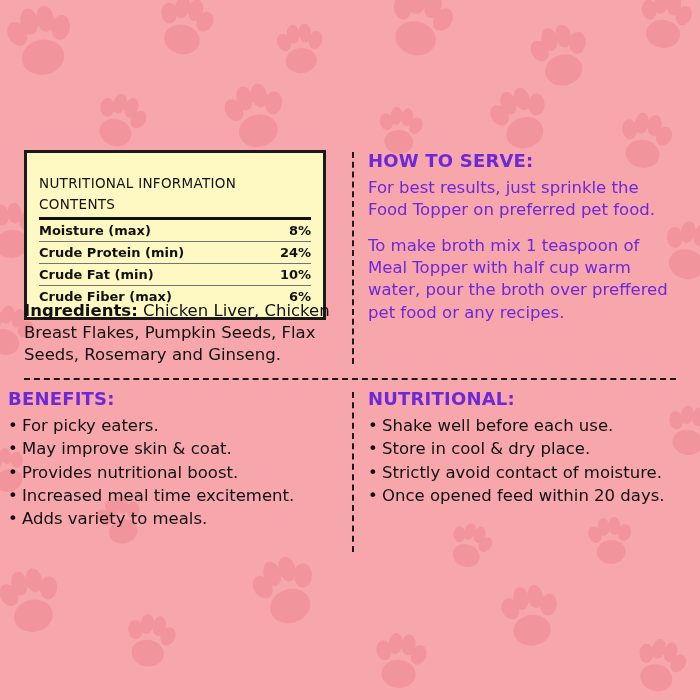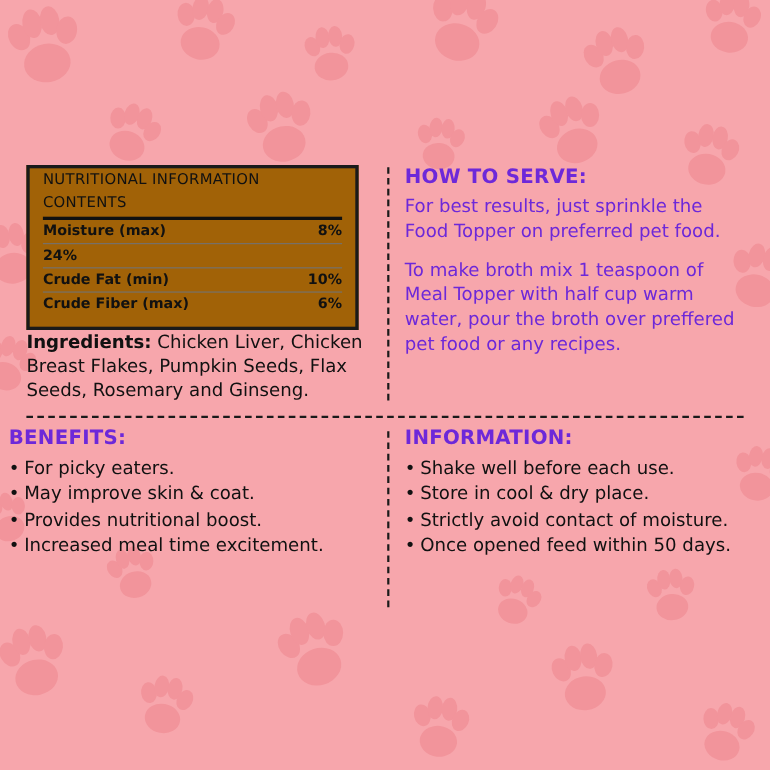--- a/index.html
+++ b/index.html
@@ -27,24 +27,24 @@
     width: 700px;
     height: 700px;
   }
 
   
   .nutrition-panel {
     position: absolute;
     left: 24px;
     top: 150px;
     width: 302px;
-    background: #a16207;
+    background: #fef9c3;
     border: 3px solid #1a1a1a;
     box-sizing: border-box;
-    padding: 0 12px 10px 12px;
+    padding: 20px 12px 10px 12px;
   }
   .nutrition-title {
     font-size: 13.5px;
     letter-spacing: 0.3px;
     color: #111;
     font-weight: 400;
     margin: 2px 0 5px 0;
   }
   .nutrition-contents {
     font-size: 13.5px;
@@ -217,20 +217,21 @@
 
   <div class="nutrition-panel">
     <div class="nutrition-title">NUTRITIONAL INFORMATION</div>
     <div class="nutrition-contents">CONTENTS</div>
 
     <div class="nutri-row">
       <span>Moisture (max)</span>
       <span>8%</span>
     </div>
     <div class="nutri-row">
+      <span>Crude Protein (min)</span>
       <span>24%</span>
     </div>
     <div class="nutri-row">
       <span>Crude Fat (min)</span>
       <span>10%</span>
     </div>
     <div class="nutri-row">
       <span>Crude Fiber (max)</span>
       <span>6%</span>
     </div>
@@ -250,26 +251,27 @@
     <p class="para">To make broth mix 1 teaspoon of Meal Topper with half cup warm water, pour the broth over preffered pet food or any recipes.</p>
   </div>
 
   <div class="benefits">
     <div class="heading">BENEFITS:</div>
     <ul class="bullets">
       <li>For picky eaters.</li>
       <li>May improve skin &amp; coat.</li>
       <li>Provides nutritional boost.</li>
       <li>Increased meal time excitement.</li>
+      <li>Adds variety to meals.</li>
     </ul>
   </div>
 
   <div class="instructions">
-    <div class="heading">INFORMATION:</div>
+    <div class="heading">NUTRITIONAL:</div>
     <ul class="bullets">
       <li>Shake well before each use.</li>
       <li>Store in cool &amp; dry place.</li>
       <li class="wrap">Strictly avoid contact of moisture.</li>
-      <li class="wrap">Once opened feed within 50 days.</li>
+      <li class="wrap">Once opened feed within 20 days.</li>
     </ul>
   </div>
 
 </div>
 
 </body></html>

